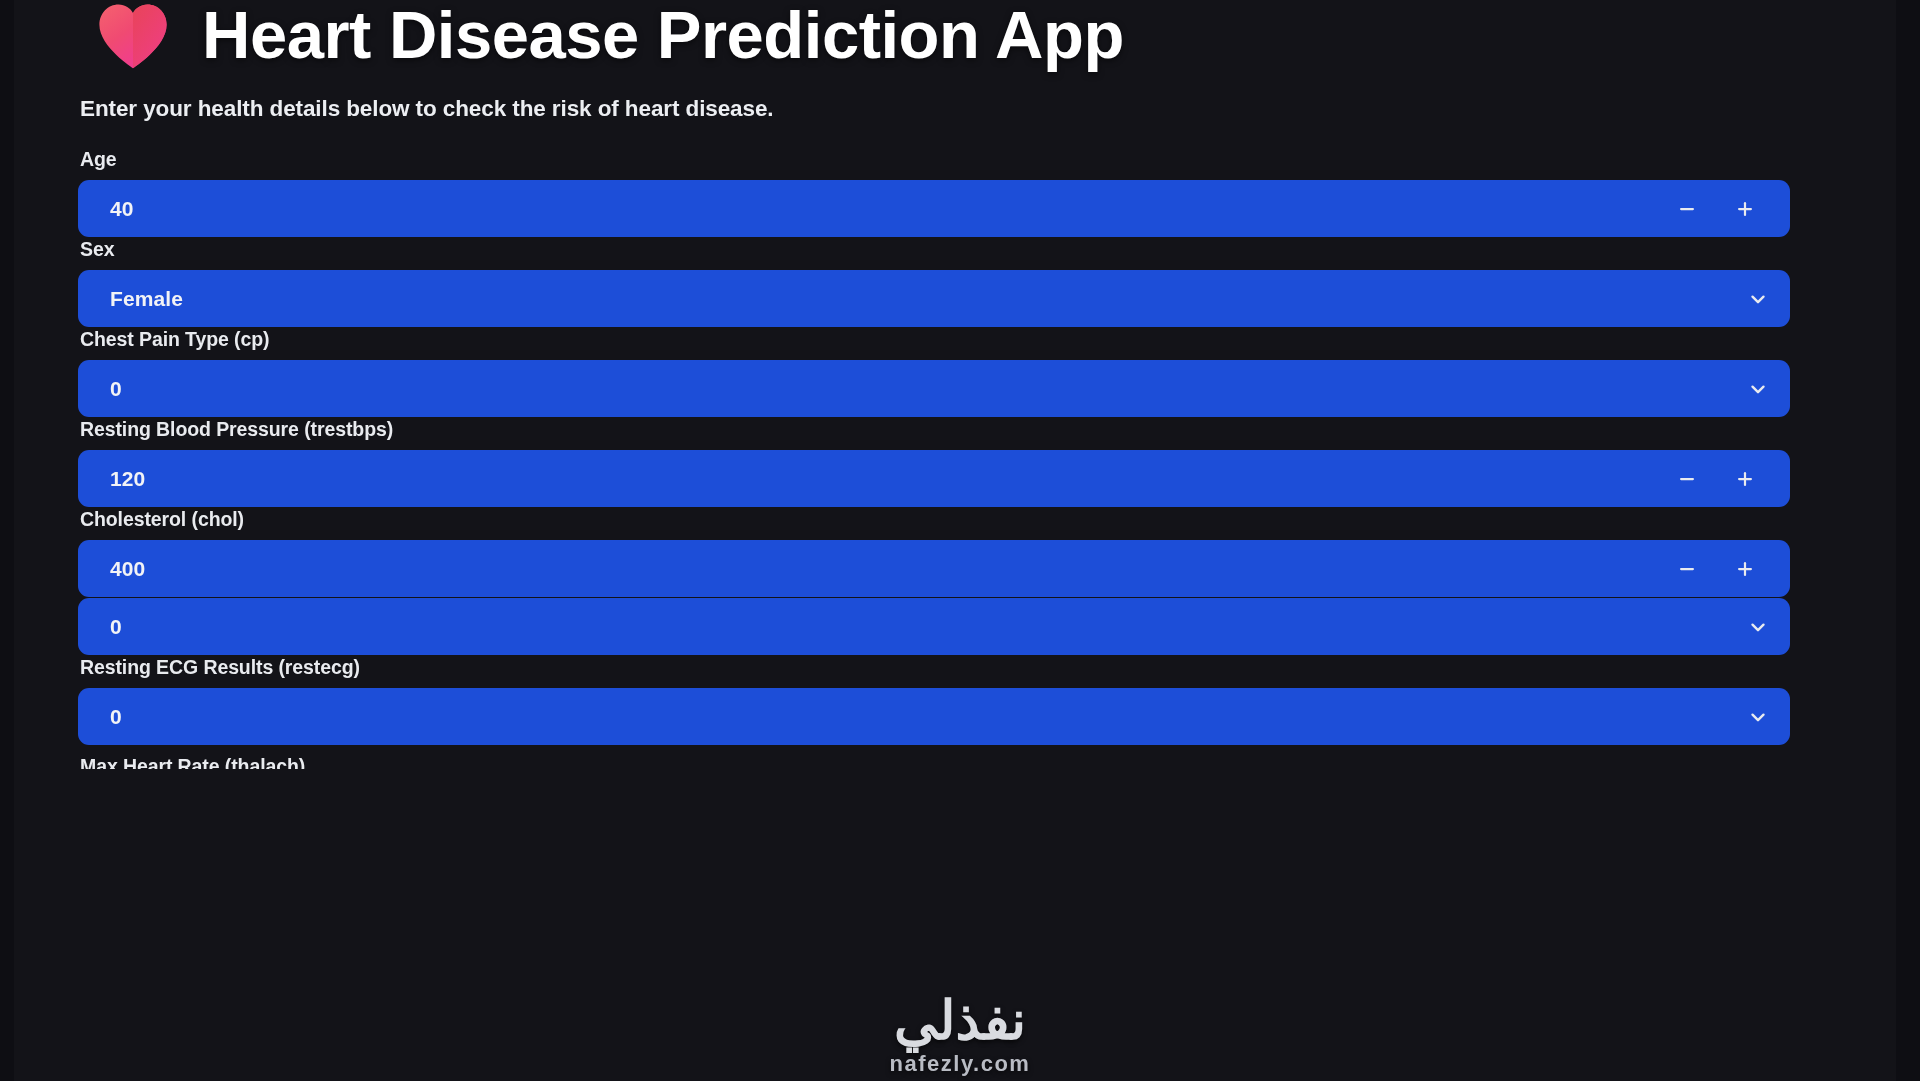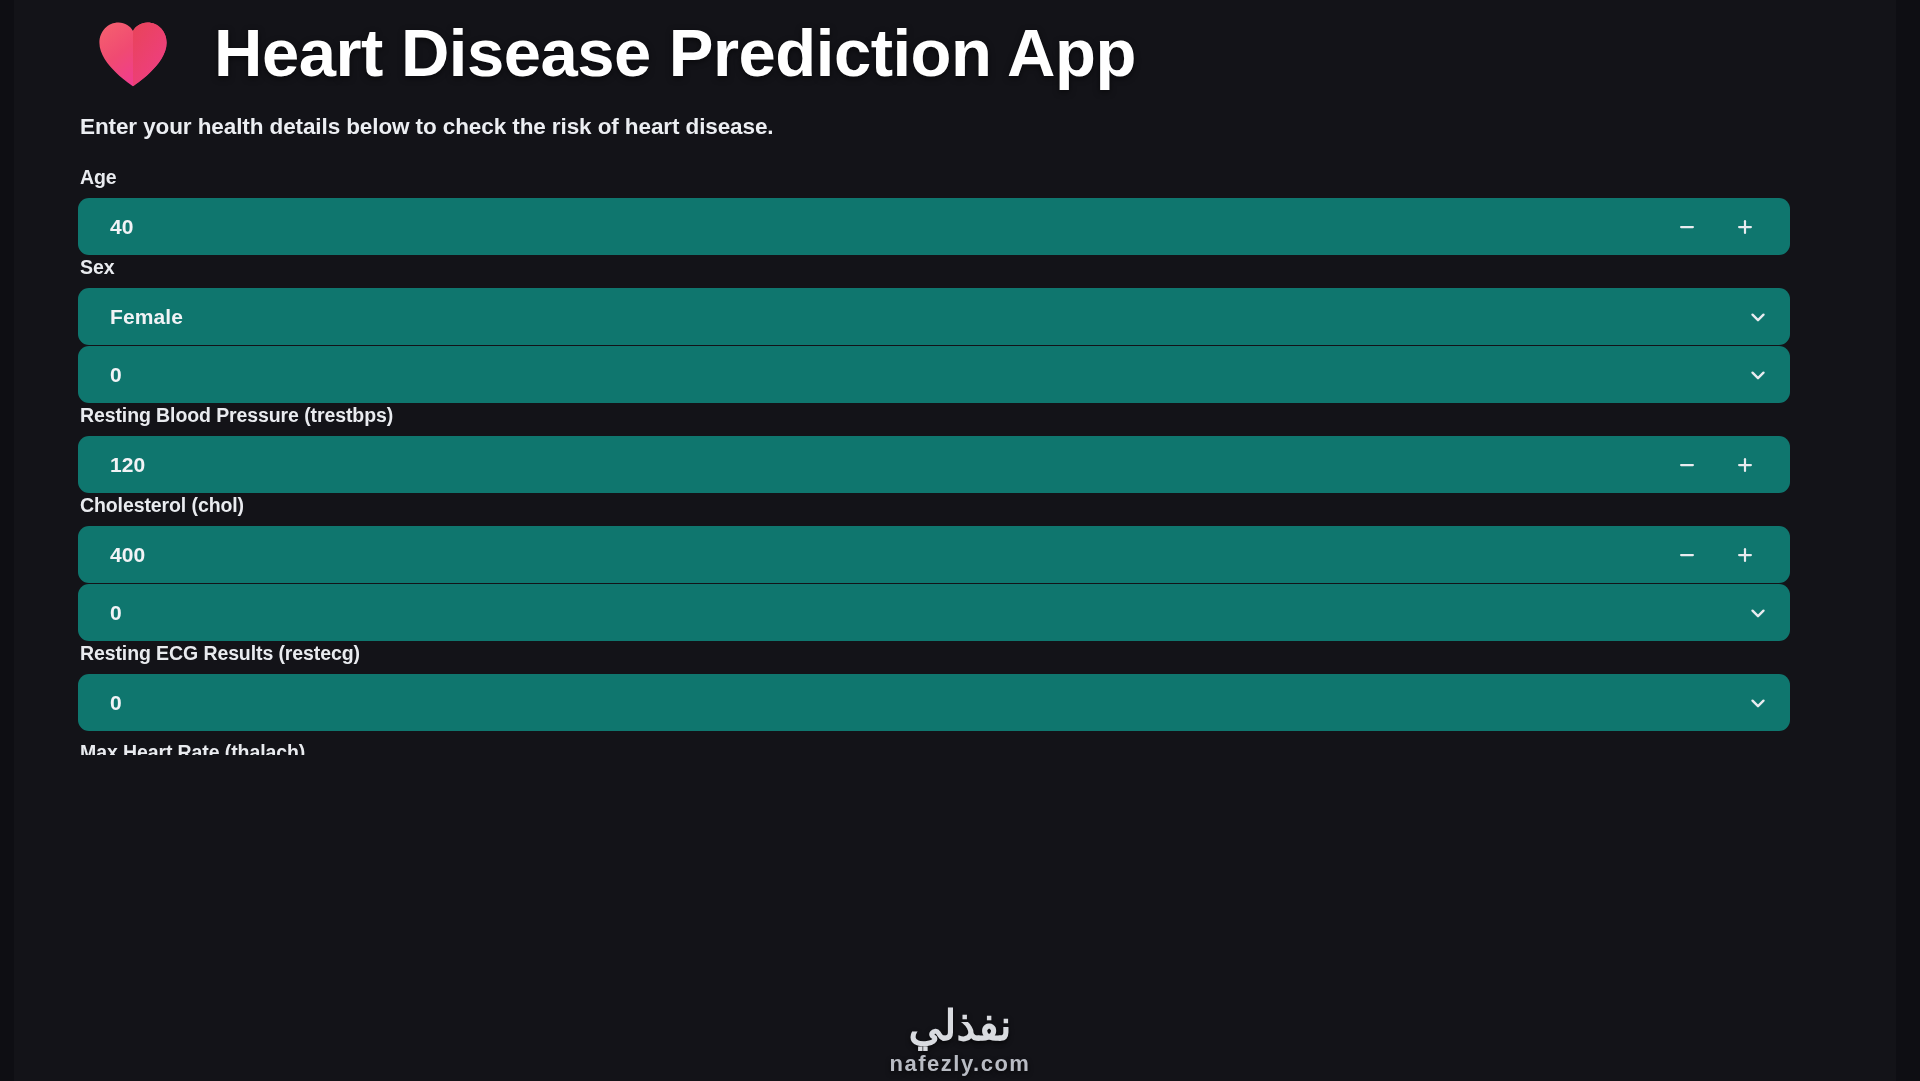--- a/index.html
+++ b/index.html
@@ -36,22 +36,21 @@
   .content {
     position: relative;
     z-index: 1;
     padding: 0 78px;
   }
 
   
   .header {
     display: flex;
     align-items: center;
-    gap: 42px;
-    padding-top: 18px;
+    gap: 30px;
     margin-left: 16px;
   }
 
   .heart-icon {
     width: 78px;
     height: 70px;
     flex: 0 0 auto;
     display: block;
   }
 
@@ -90,21 +89,21 @@
     color: #e9ebef;
     letter-spacing: -0.1px;
     padding-left: 2px;
     margin-bottom: 9px;
   }
 
   .control {
     position: relative;
     height: 57px;
     width: 1712px;
-    background: #0f766e;
+    background: #1d4ed8;
     border-radius: 11px;
     display: flex;
     align-items: center;
   }
 
   .control-value {
     font-size: 21px;
     font-weight: 700;
     color: #f2f3f6;
     padding-left: 32px;
@@ -163,21 +162,21 @@
     z-index: 5;
     left: 50%;
     transform: translateX(-50%);
     bottom: 6px;
     text-align: center;
     pointer-events: none;
     user-select: none;
   }
 
   .watermark-ar {
-    font-size: 42px;
+    font-size: 54px;
     font-weight: 700;
     color: #d9dbe0;
     line-height: 1;
     letter-spacing: 1px;
     direction: rtl;
     text-shadow: 0 2px 5px rgba(0,0,0,.6);
   }
 
   .watermark-url {
     margin-top: 6px;
@@ -245,20 +244,21 @@
           <span class="control-value">Female</span>
           <span class="chevron">
             <svg width="22" height="22" viewBox="0 0 24 24" fill="none" stroke="#e9ebef" stroke-width="2.6" stroke-linecap="round" stroke-linejoin="round">
               <polyline points="6 9.5 12 15.5 18 9.5"></polyline>
             </svg>
           </span>
         </div>
       </div>
 
       <div class="field">
+        <label class="field-label">Chest Pain Type (cp)</label>
         <div class="control">
           <span class="control-value">0</span>
           <span class="chevron">
             <svg width="22" height="22" viewBox="0 0 24 24" fill="none" stroke="#e9ebef" stroke-width="2.6" stroke-linecap="round" stroke-linejoin="round">
               <polyline points="6 9.5 12 15.5 18 9.5"></polyline>
             </svg>
           </span>
         </div>
       </div>
 

